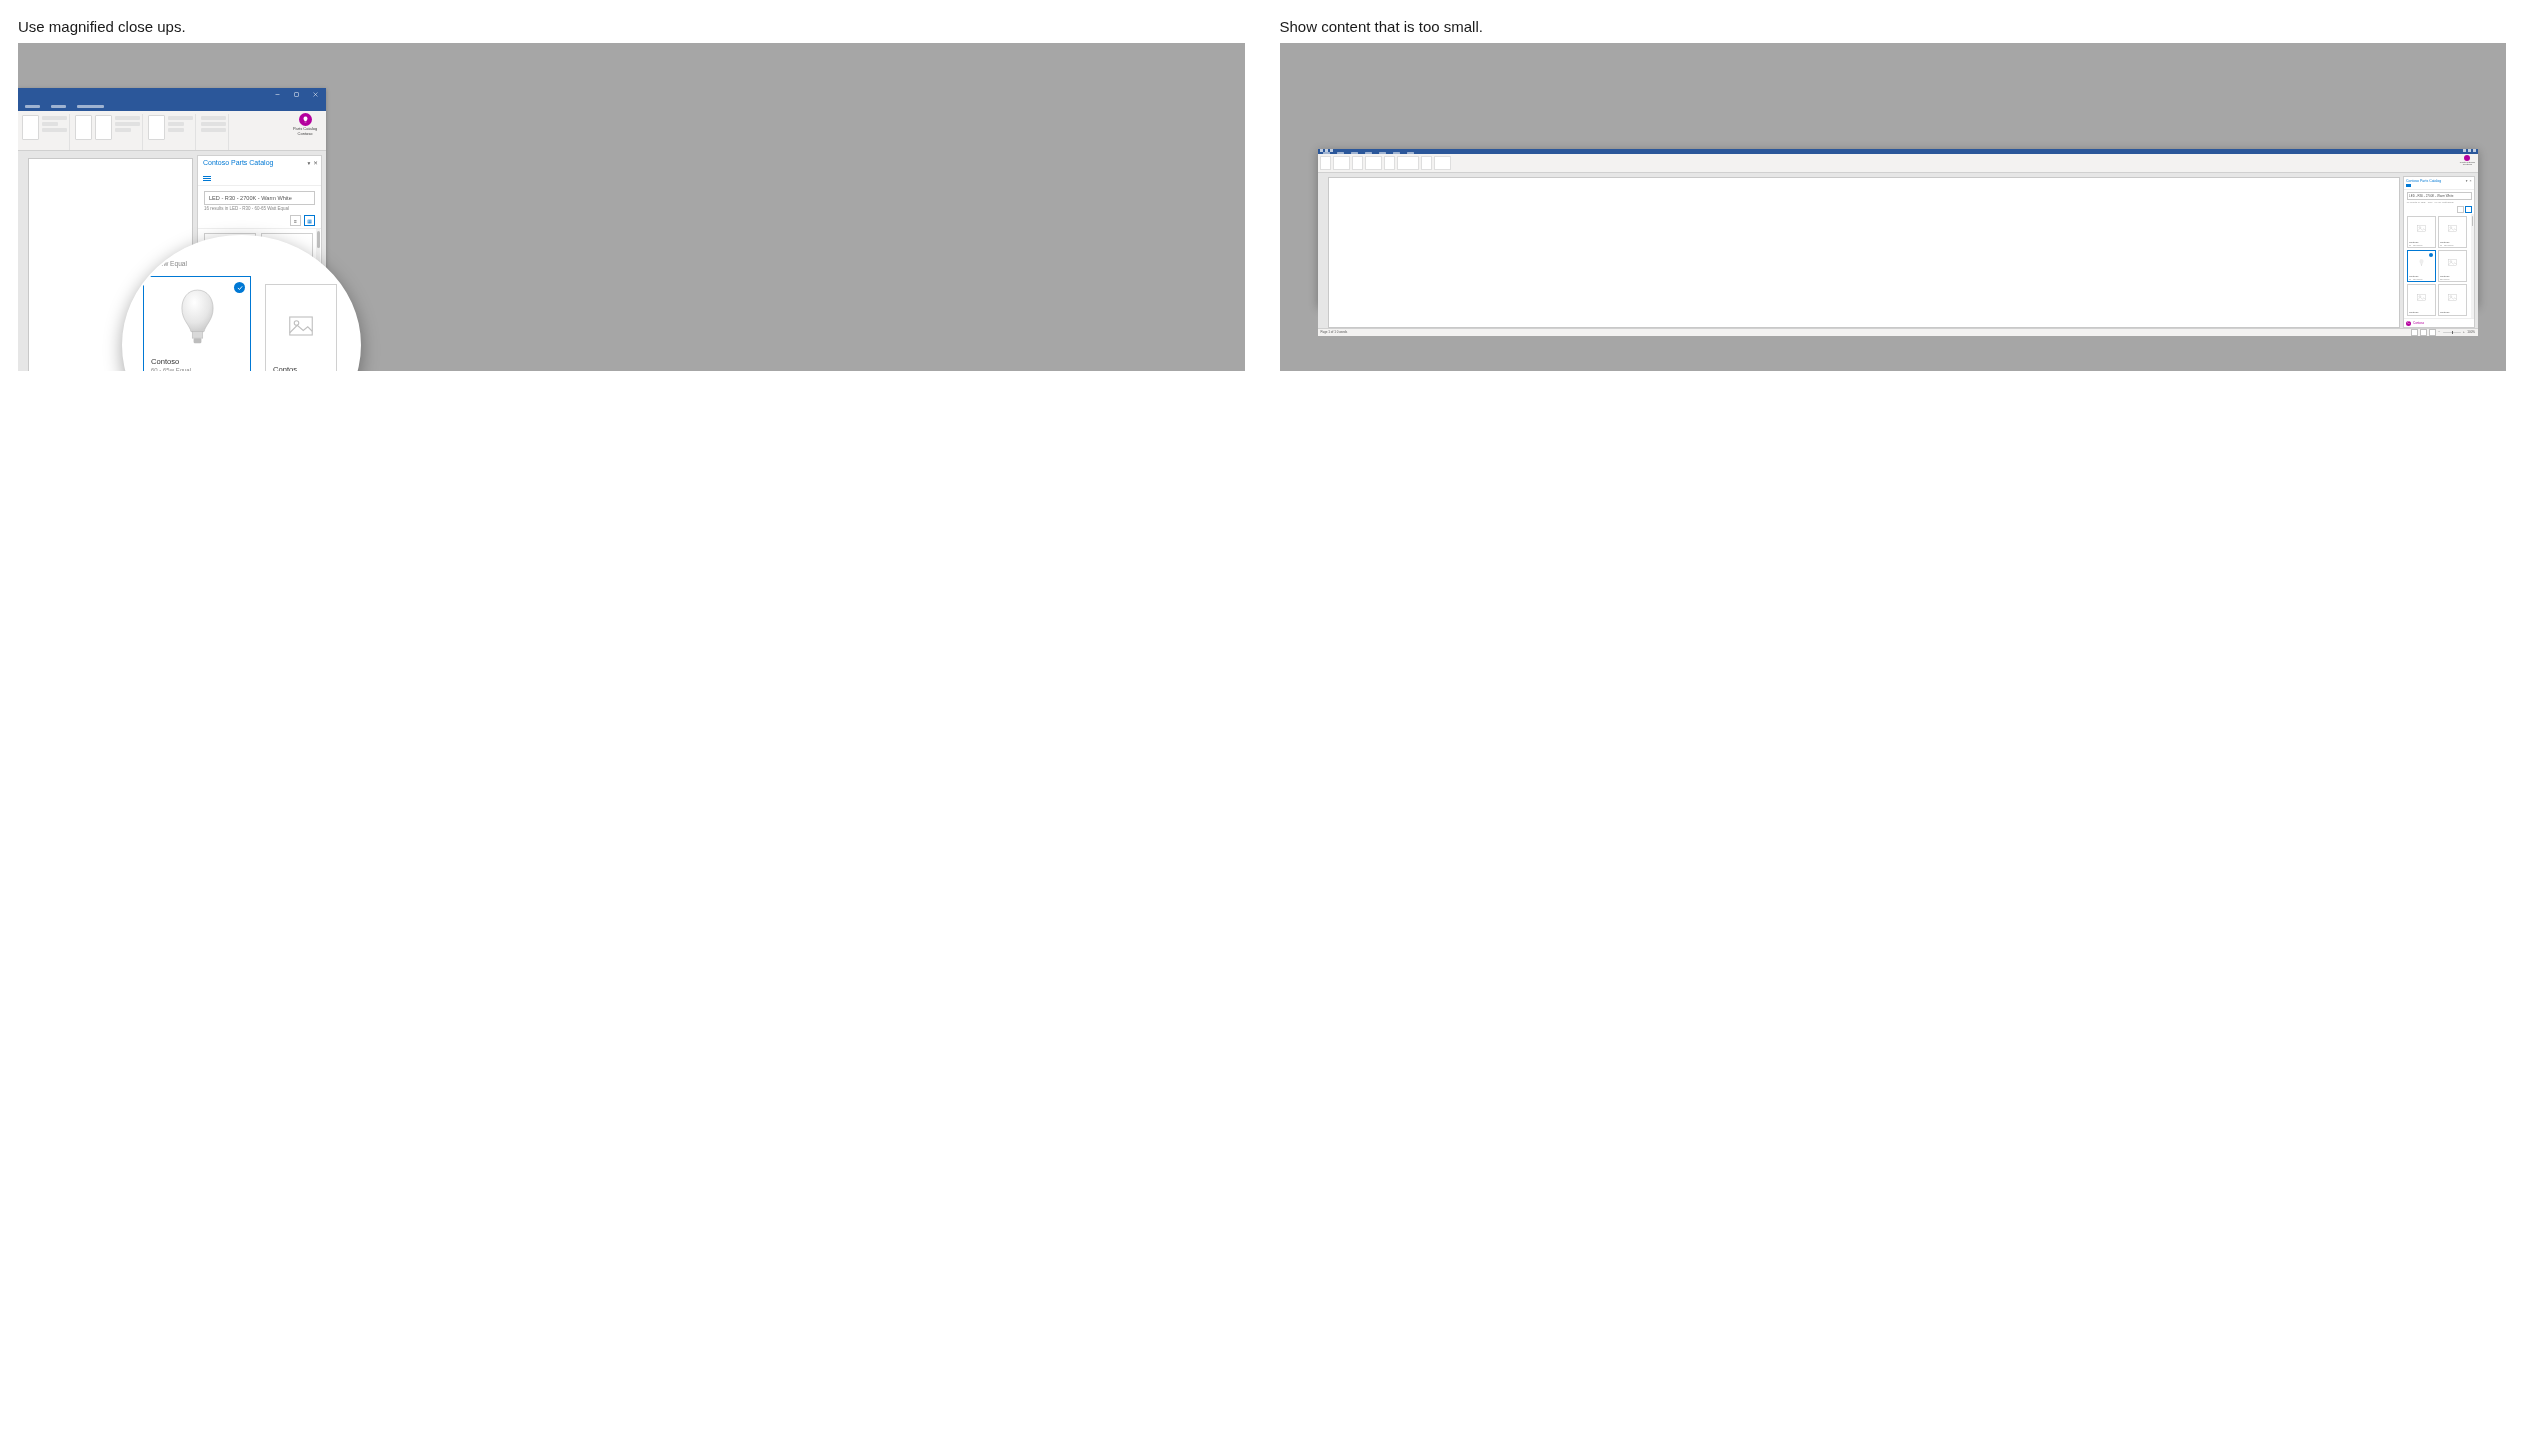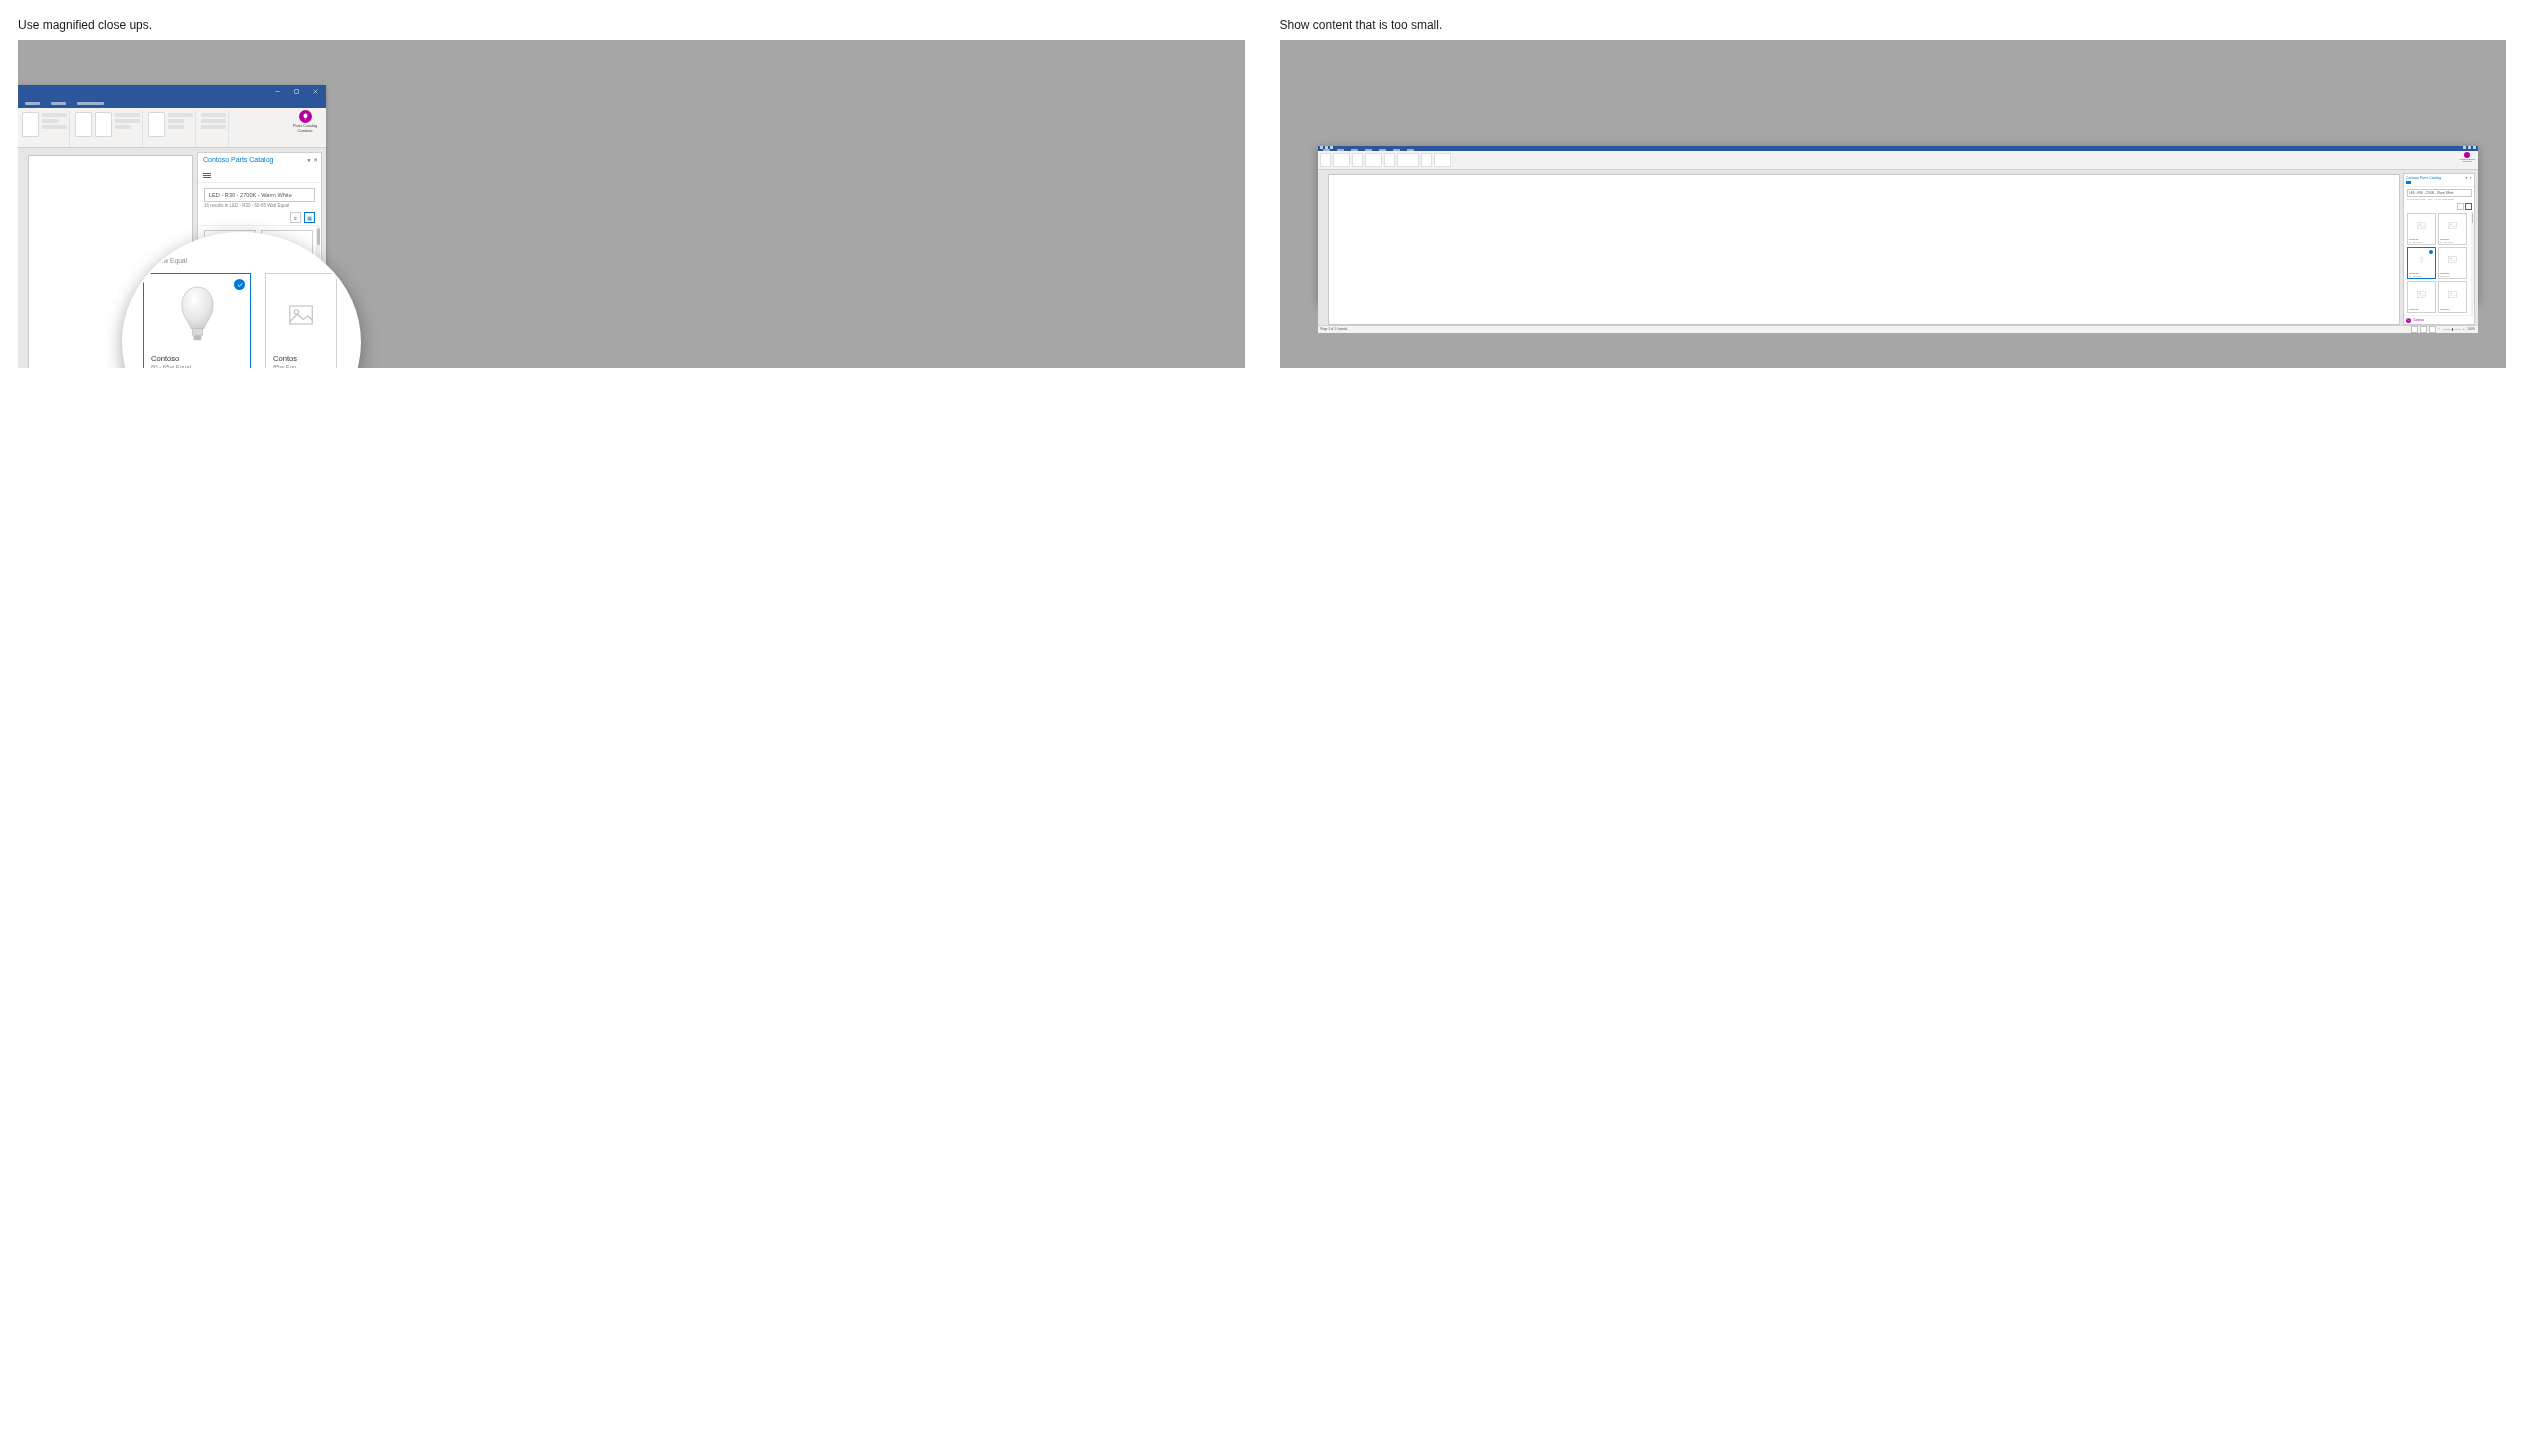--- a/index.html
+++ b/index.html
@@ -25,21 +25,21 @@
     align-items: center;
     gap: 8px;
   }
   .head h2 {
     margin: 0;
     font-size: 17px;
     font-weight: 700;
   }
   .subhead {
     margin: 3px 0 8px 0;
-    font-size: 12px;
+    font-size: 15px;
     color: #1a1a1a;
     font-weight: 400;
   }
 
   .status-icon {
     width: 15px;
     height: 15px;
     border-radius: 50%;
     display: inline-flex;
     align-items: center;
@@ -500,21 +500,21 @@
                   </defs>
                   <path d="M30 2 C14 2 6 16 6 30 C6 48 18 56 20 66 L40 66 C42 56 54 48 54 30 C54 16 46 2 30 2 Z" fill="url(#gb)" stroke="#bdbdbd" stroke-width="1"></path>
                   <rect x="22" y="66" width="16" height="10" fill="#d9d9d9" stroke="#bdbdbd"></rect>
                   <rect x="24" y="76" width="12" height="8" rx="2" fill="#bdbdbd"></rect>
                 </svg>
               </div>
               <div class="ttl">Contoso</div>
               <div class="sub">60 - 65w Equal</div>
             </div>
 
-            <div class="mag-card plain" style="width:56px;">
+            <div class="mag-card plain" style="width:56px;margin-top:8px;">
               <div class="imgwrap">
                 <svg viewBox="0 0 32 26" width="24" height="20" fill="none" stroke="#c0c0c0" stroke-width="1.5">
                     <rect x="1" y="1" width="30" height="24"></rect>
                     <circle cx="10" cy="9" r="3"></circle>
                     <polyline points="1,22 11,12 19,19 25,14 31,20"></polyline>
                   </svg>
               </div>
               <div class="ttl">Contos</div>
               <div class="sub">85w Equ</div>
             </div>

